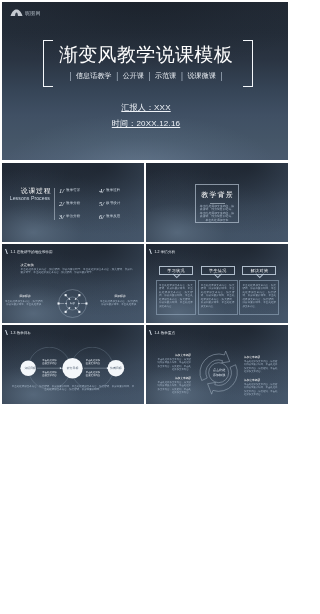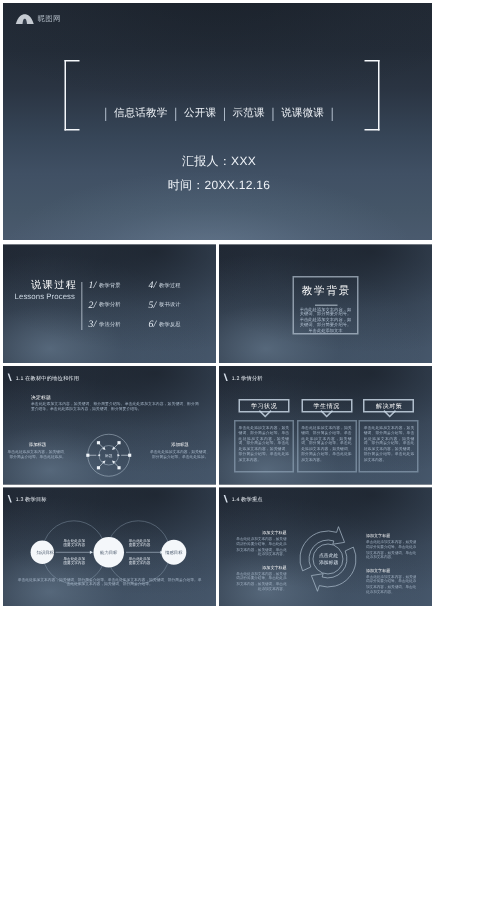--- a/index.html
+++ b/index.html
@@ -26,21 +26,21 @@
   .brk{position:absolute;border:1.8px solid #f5f8fb;width:10px;box-sizing:border-box;}
   .brkL{left:41px;top:38px;height:47px;border-right:none;}
   .brkR{left:241px;top:38px;height:47px;border-left:none;}
 
   .h-title{position:absolute;left:49px;top:42px;width:190px;text-align:center;white-space:nowrap;
         font-size:19px;line-height:22px;color:#ffffff;letter-spacing:.35px;font-weight:400;}
   .h-sub{position:absolute;left:49px;top:70px;width:190px;display:flex;justify-content:center;
         align-items:center;gap:0px;font-size:7px;line-height:8px;color:#eef2f7;white-space:nowrap;}
   .h-sub span{padding:0 4.5px;letter-spacing:.15px;}
   .h-sub i{font-style:normal;color:#b7c3d1;font-size:7.5px;transform:scaleY(1.25);}
-  .h-meta{position:absolute;left:101px;top:101px;width:86px;color:#eef2f7;font-size:8px;line-height:9px;text-align:center;}
+  .h-meta{position:absolute;left:101px;top:101px;width:86px;color:#eef2f7;font-size:8px;line-height:9px;text-align:center;text-decoration:underline;}
   .h-meta div{margin-bottom:7px;letter-spacing:.2px;white-space:nowrap;}
 
   
   .grid{position:absolute;left:2px;top:163px;width:286px;display:flex;flex-wrap:wrap;
         gap:2px;}
   .slide{width:142px;height:79px;position:relative;overflow:hidden;background:#2b3440;}
   .slide .bg{position:absolute;inset:0;
         background:
           radial-gradient(115% 125% at 22% 88%, rgba(126,150,174,.52) 0%, rgba(96,119,143,.26) 30%, rgba(40,50,64,0) 64%),
           linear-gradient(118deg,#222a36 0%, #2b3644 40%, #3b4a5c 72%, #46576b 100%);}
@@ -127,20 +127,21 @@
       <svg width="13" height="8" viewBox="0 0 26 16">
         <path d="M1 14 C4 4 9 1 13 1 C17 1 22 4 25 14 Z" fill="#e9eef4"></path>
         <path d="M10 14 C10.5 8.5 11.6 7 13 7 C14.4 7 15.5 8.5 16 14 Z" fill="#39424f"></path>
       </svg>
       <span class="ltxt">昵图网</span>
     </div>
 
     <div class="brk brkL"></div>
     <div class="brk brkR"></div>
 
+    <div class="h-title">渐变风教学说课模板</div>
 
     <div class="h-sub">
       <i>|</i>
       <span>信息话教学</span>
       <i>|</i>
       <span>公开课</span>
       <i>|</i>
       <span>示范课</span>
       <i>|</i>
       <span>说课微课</span>

